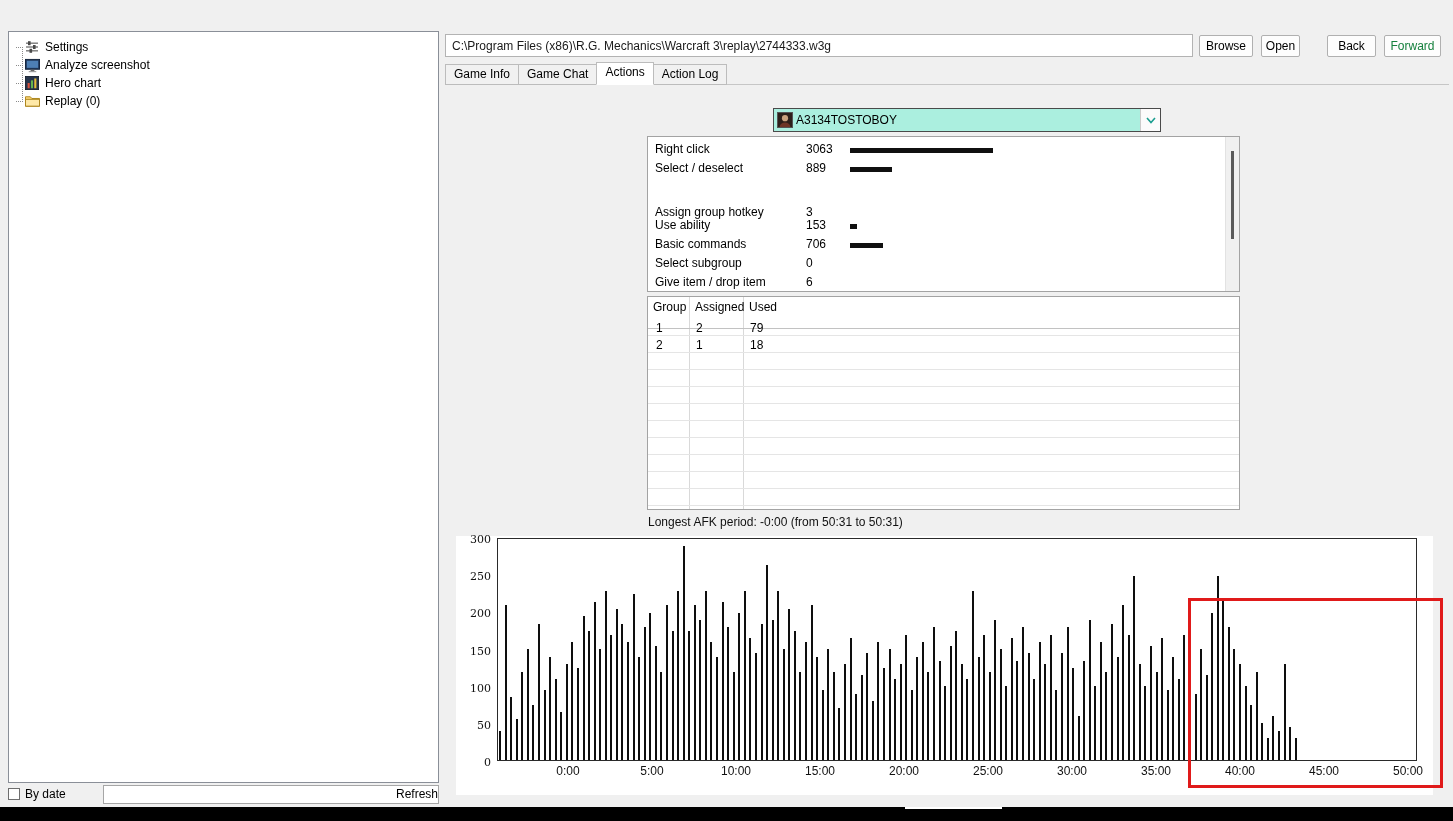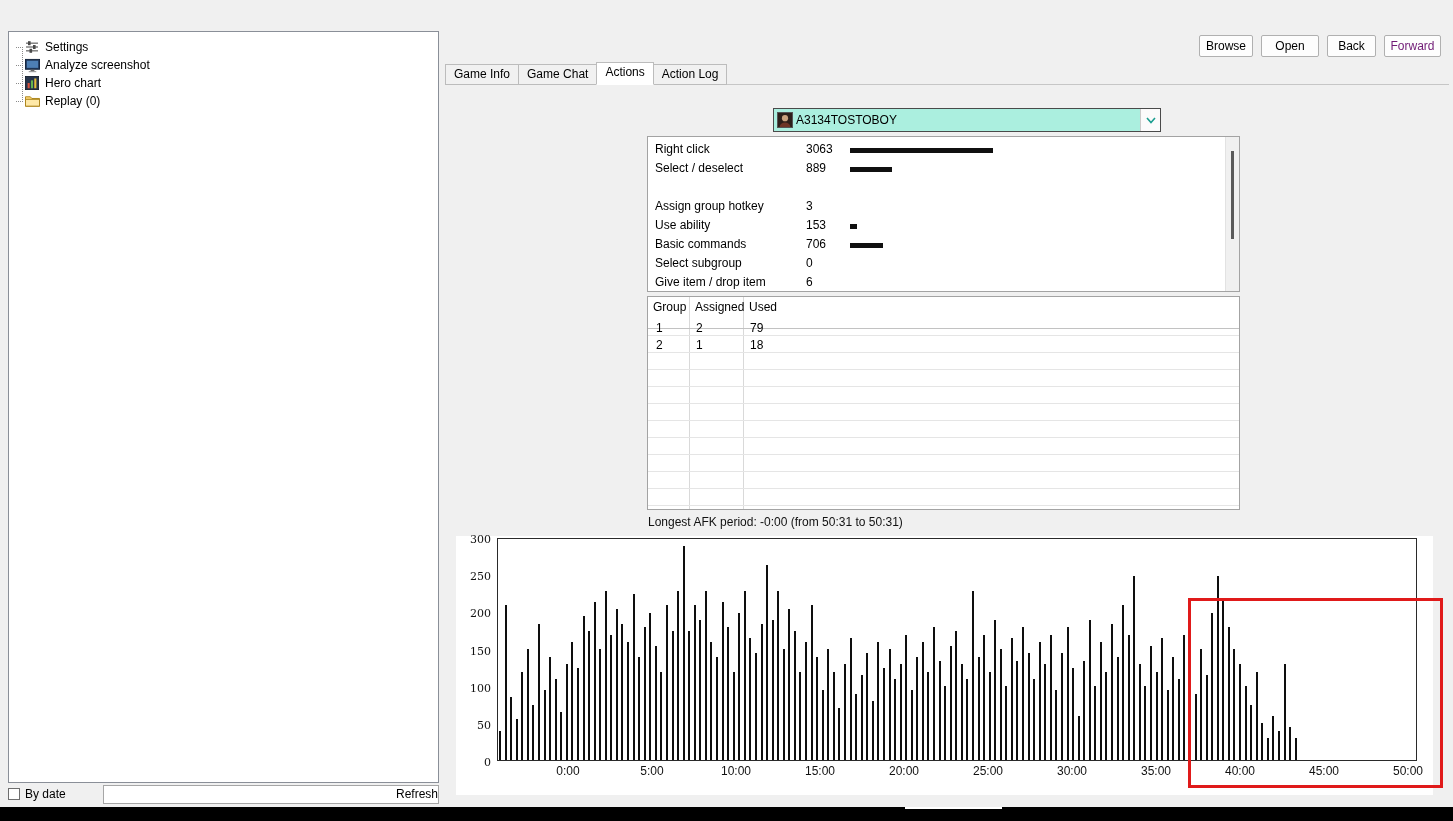--- a/index.html
+++ b/index.html
@@ -30,23 +30,23 @@
   .refresh-btn { position:absolute; left:103px; top:785px; width:336px; height:19px;
                  background:#fff; border:1px solid #a6a6a6; text-align:right; line-height:17px; }
 
   
   .path-input { position:absolute; left:445px; top:34px; width:748px; height:23px;
                 border:1px solid #b3b3b3; background:#fff; padding:0 6px;
                 font:12px "Liberation Sans", sans-serif; color:#1a1a1a; }
   .btn { position:absolute; top:35px; height:22px; background:#fdfdfd; border:1px solid #b0b0b0;
          border-radius:2px; text-align:center; line-height:20px; font-size:12px; }
   .btn-browse { left:1199px; width:54px; }
-  .btn-open   { left:1261px; width:58px; }
+  .btn-open   { left:1261px; width:39px; }
   .btn-back   { left:1327px; width:49px; }
-  .btn-forward{ left:1384px; width:57px; color:#701a75; }
+  .btn-forward{ left:1384px; width:57px; color:#15803d; }
 
   
   .tabs { position:absolute; left:445px; top:62px; height:23px; display:flex;
           align-items:flex-end; z-index:2; }
   .tab { height:21px; padding:0 8px; line-height:19px; background:#f1f1f1;
          border:1px solid #bcbcbc; margin-right:-1px; }
   .tab.active { height:23px; background:#fff; border-bottom:1px solid #fff;
                 position:relative; z-index:3; }
   .tab-baseline { position:absolute; left:445px; top:84px; width:1004px; height:1px;
                   background:#c6c6c6; z-index:0; }
@@ -162,20 +162,21 @@
         <span class="tree-label">Replay (0)</span>
       </div>
     </div>
 
   <div class="bydate-row">
     <span class="checkbox"></span>
     <span>By date</span>
   </div>
   <div class="refresh-btn">Refresh</div>
 
+  <input class="path-input" value="C:\Program Files (x86)\R.G. Mechanics\Warcraft 3\replay\2744333.w3g" style="">
   <div class="btn btn-browse">Browse</div>
   <div class="btn btn-open">Open</div>
   <div class="btn btn-back">Back</div>
   <div class="btn btn-forward">Forward</div>
 
   <div class="tab-baseline"></div>
   <div class="tabs">
       <div class="tab">Game Info</div>
       <div class="tab">Game Chat</div>
       <div class="tab active">Actions</div>
@@ -208,21 +209,21 @@
   <div class="action-row" style="top: 3px;">
         <span class="action-label">Right click</span>
         <span class="action-count">3063</span>
         <span class="action-bar" style="width:143px"></span>
       </div>
       <div class="action-row" style="top: 22px;">
         <span class="action-label">Select / deselect</span>
         <span class="action-count">889</span>
         <span class="action-bar" style="width:42px"></span>
       </div>
-      <div class="action-row" style="top: 60px; padding-left: 8px;">
+      <div class="action-row" style="top: 66px; padding-left: 8px;">
         <span class="action-label">Assign group hotkey</span>
         <span class="action-count">3</span>
       </div>
       <div class="action-row" style="top: 79px;">
         <span class="action-label">Use ability</span>
         <span class="action-count">153</span>
         <span class="action-bar" style="width:7px"></span>
       </div>
       <div class="action-row" style="top: 98px;">
         <span class="action-label">Basic commands</span>

